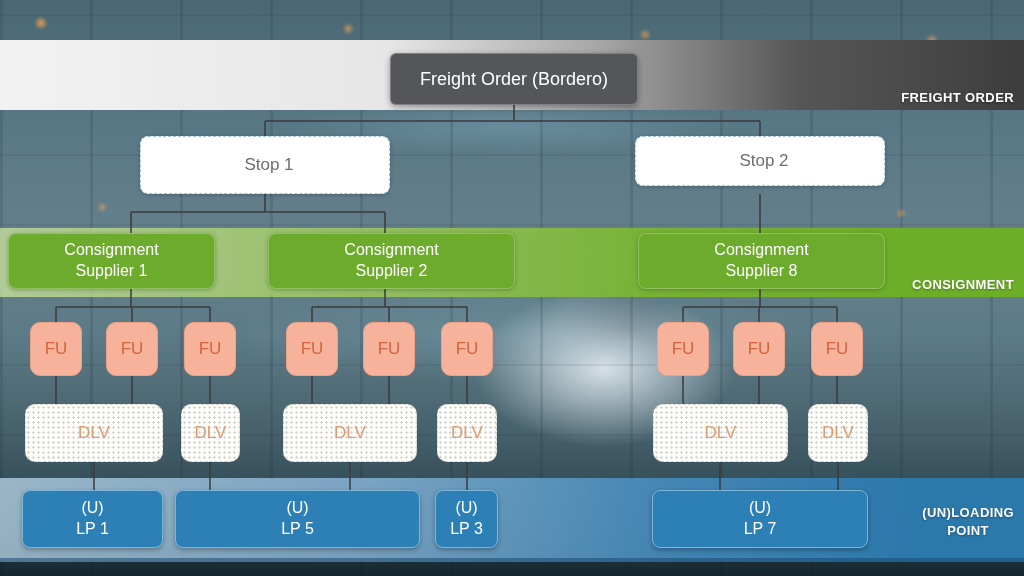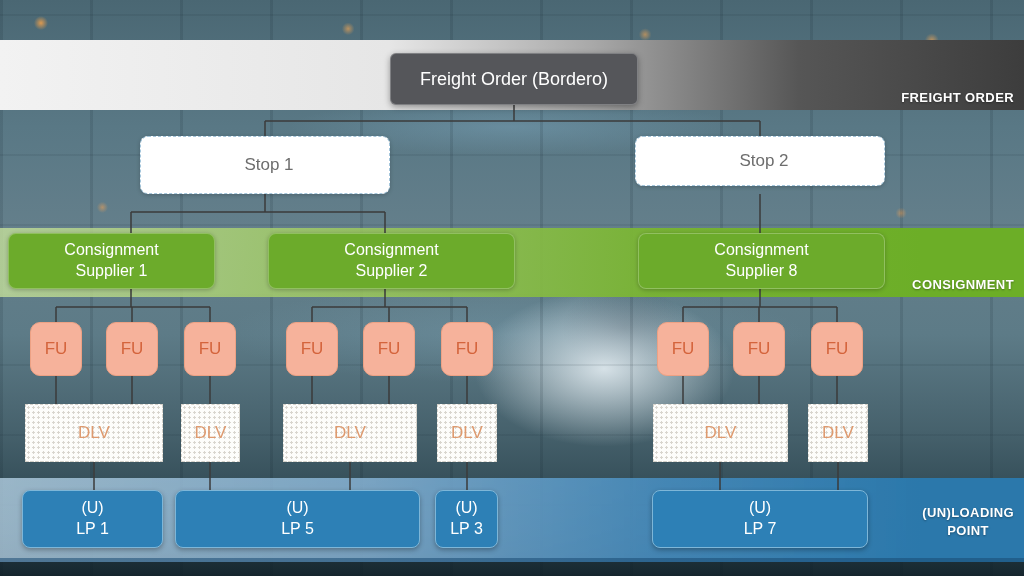--- a/index.html
+++ b/index.html
@@ -89,21 +89,21 @@
   }
   .fu-box {
     background:#f6b29b; color:#d4643c; font-size:17px;
     border:1px solid #eda184; border-radius:10px;
   }
   .dlv-box {
     background-color:#fdfdfb;
     background-image:radial-gradient(#d9d6cf 1px, transparent 1.2px);
     background-size:5px 5px;
     color:#de9a6f; font-size:17px;
-    border:1.5px dashed #d5d2ca; border-radius:0;
+    border:1.5px dashed #d5d2ca; border-radius:10px;
   }
   .lp-box {
     background:#2d80b6; color:#ffffff; font-size:16px; line-height:1.3;
     border:1.5px solid #7db6d8; border-radius:8px;
     box-shadow:0 2px 5px rgba(0,0,0,0.3);
   }
 </style>
 </head>
 <body>
 

